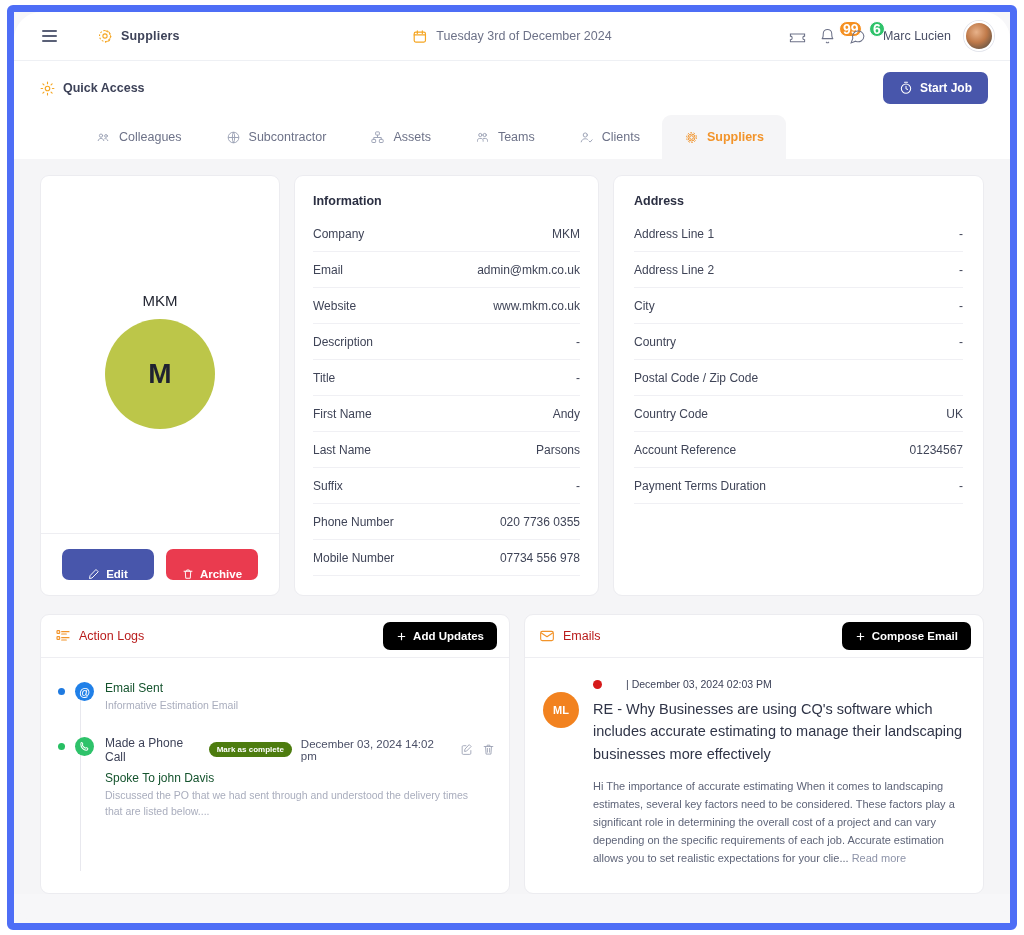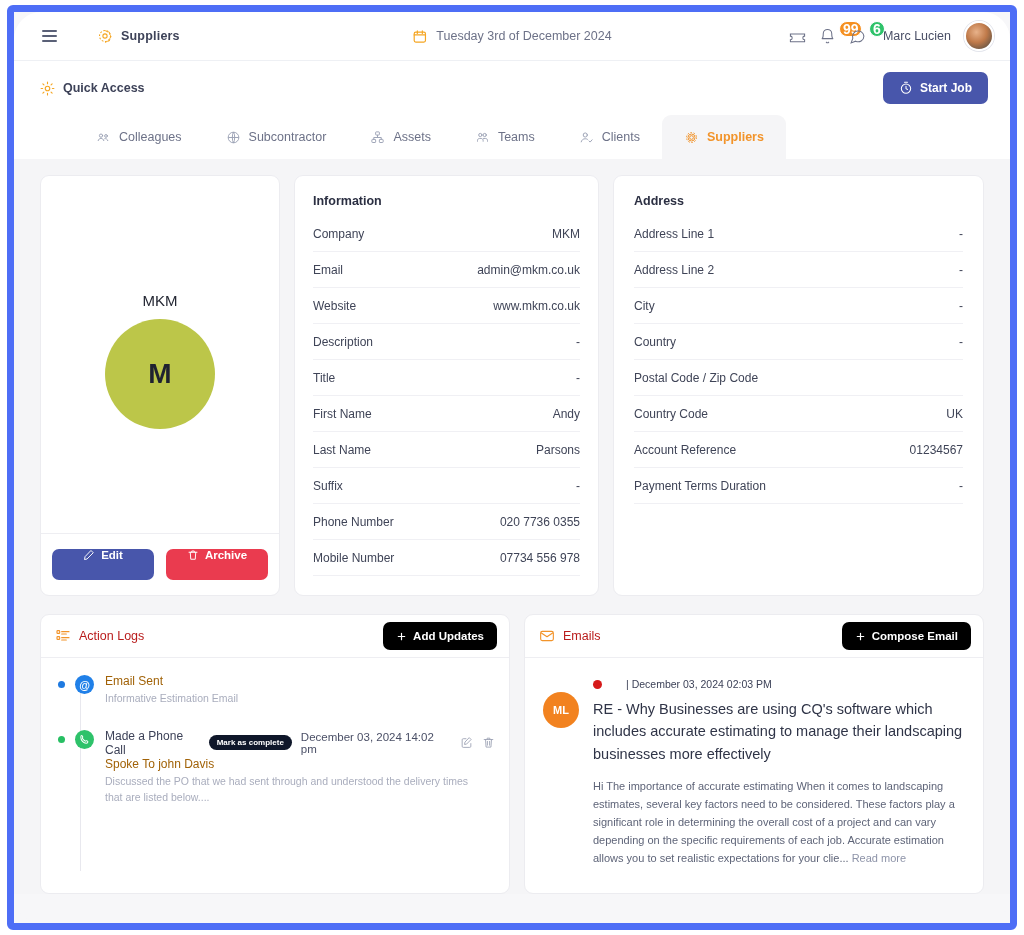--- a/index.html
+++ b/index.html
@@ -116,24 +116,24 @@
     width: 110px; height: 110px; border-radius: 50%;
     background: #bcc649;
     display: flex; align-items: center; justify-content: center;
     font-size: 28px; font-weight: bold; color: #1f2230;
   }
   .profile-actions {
     border-top: 1px solid #eeeef2;
     padding: 15px 0; display: flex; justify-content: center; gap: 12px;
   }
   .btn-edit, .btn-archive {
-    border: none; border-radius: 7px; height: 31px; width: 102px;
+    border: none; border-radius: 7px; height: 31px; width: 92px;
     color: #fff; font-size: 11.5px; font-weight: bold;
     font-family: "Liberation Sans", sans-serif;
-    display: flex; align-items: flex-start; justify-content: center; gap: 6px;
+    display: flex; align-items: flex-end; justify-content: center; gap: 6px;
     cursor: pointer;
   }
   .btn-edit { background: #4856ab; }
   .btn-archive { background: #ea3b4f; }
 
   .info-card { width: 305px; padding: 18px 18px 0 18px; height: 421px; }
   .addr-card { flex: 1; padding: 18px 20px 0 20px; height: 421px; }
   .card-title { font-size: 12.5px; font-weight: bold; color: #2b2f42; margin-bottom: 8px; }
   .kv {
     display: flex; justify-content: space-between; align-items: center;
@@ -177,27 +177,27 @@
     position: absolute; left: 12px; top: 1px;
     width: 19px; height: 19px; border-radius: 50%;
     display: flex; align-items: center; justify-content: center;
     font-size: 11px; font-weight: bold; color: #fff;
   }
   .log-badge-icon.blue { background: #2080e8; }
   .log-badge-icon.green { background: #2ec26a; }
   .log-row1 { display: flex; align-items: center; gap: 9px; }
   .log-title { font-size: 12px; color: #3d4258; }
   .pill {
-    background: #0f172a; color: #fff; border-radius: 10px;
+    background: #4d7c0f; color: #fff; border-radius: 10px;
     font-size: 8px; font-weight: bold; padding: 3px 8px;
     cursor: pointer; white-space: nowrap;
   }
   .log-time { font-size: 11.5px; color: #4a4f66; margin-left: auto; }
   .log-icons { display: flex; gap: 9px; margin-left: 9px; }
-  .log-sub { font-size: 12px; color: #a16207; }
+  .log-sub { font-size: 12px; color: #14532d; margin-top: 7px; }
   .log-desc { font-size: 10.5px; color: #a9adbd; margin-top: 3px; line-height: 1.5; max-width: 380px; }
 
   .emails-body { padding: 20px 18px 0 18px; display: flex; gap: 14px; flex: 1; }
   .email-avatar {
     width: 36px; height: 36px; border-radius: 50%;
     background: #f2821f; color: #fff;
     display: flex; align-items: center; justify-content: center;
     font-size: 11px; font-weight: bold; flex-shrink: 0;
     margin-top: 14px;
   }

